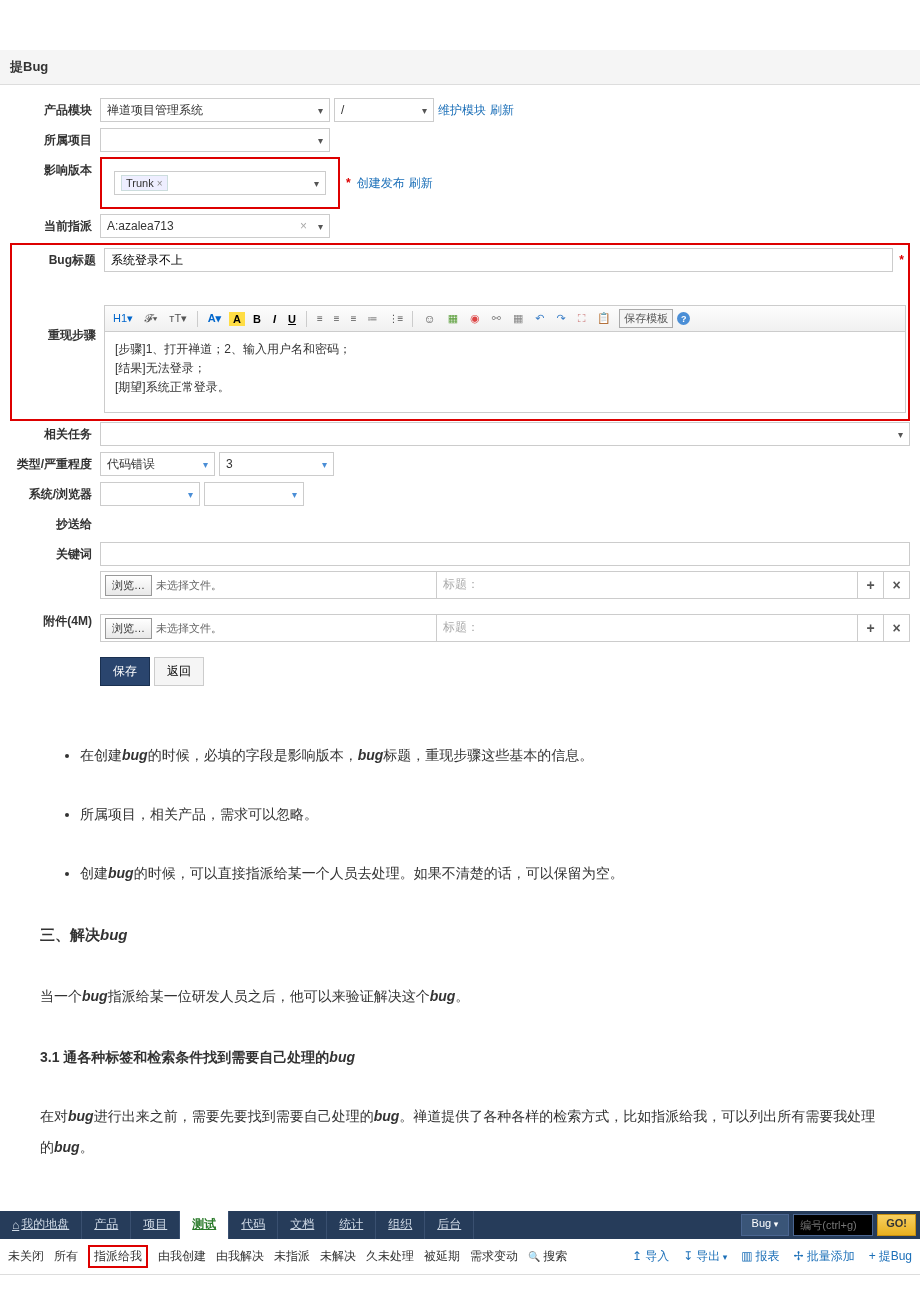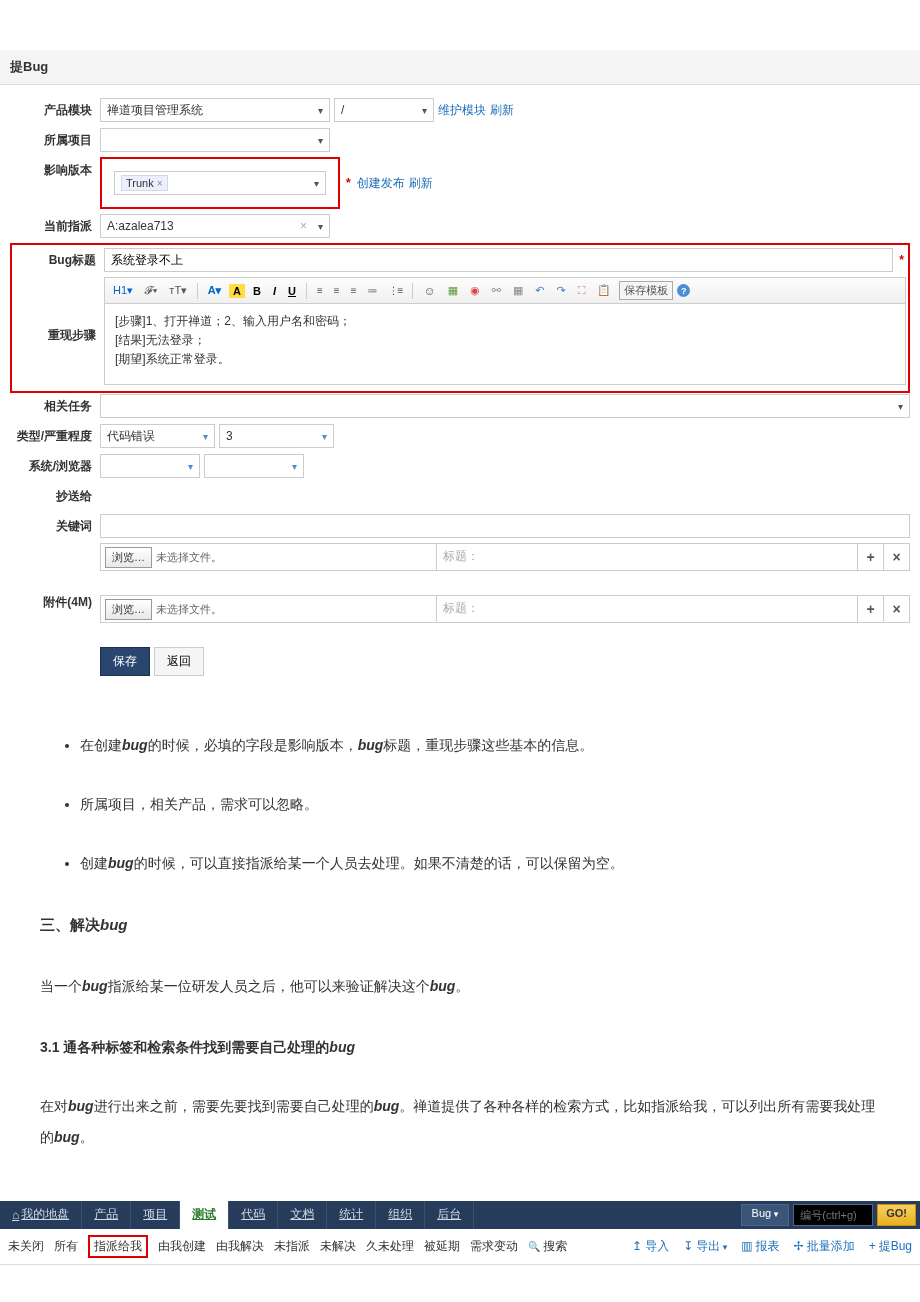--- a/index.html
+++ b/index.html
@@ -26,41 +26,41 @@
 .red-star { color: #d00; font-weight: bold; margin: 0 2px; }
 
 .red-frame { border: 2px solid #d00; padding: 12px; }
 .red-frame-wide { width: 240px; }
 
 .tag-pill { background: #eef; border: 1px solid #cdd; padding: 1px 4px; font-size: 11px; display: inline-flex; align-items: center; gap: 3px; }
 .tag-x { color: #888; cursor: pointer; font-size: 10px; }
 .bug-title-row { width: 100%; align-items: center; }
 .bug-title-input { flex: 1; height: 24px; border: 1px solid #ccc; padding: 2px 6px; font-size: 12px; }
 
-.editor-frame { border: 1px solid #ccc; width: 100%; }
+.editor-frame { border: 1px solid #ccc; width: 100%; margin-top: 28px; }
 .editor-toolbar { background: linear-gradient(#fdfdfd,#f0f0f0); border-bottom: 1px solid #ccc; padding: 3px 4px; display: flex; align-items: center; gap: 4px; flex-wrap: wrap; font-size: 11px; }
 .tb { cursor: pointer; padding: 1px 3px; color: #555; border: 1px solid transparent; font-family: Arial; font-size: 11px; display: inline-flex; align-items: center; }
 .tb-sep { width: 1px; height: 16px; background: #ccc; margin: 0 2px; }
 .tb-h1 { color: #0066cc; }
 .tb-a-blue { color: #0066cc; font-weight: bold; }
 .tb-hl { background: #ffdd44; color: #000; padding: 0 3px; font-weight: bold; }
 .tb-bold { font-weight: bold; color: #000; }
 .tb-italic { font-style: italic; font-weight: bold; color: #000; }
 .tb-under { text-decoration: underline; font-weight: bold; color: #000; }
 .tb-align { font-size: 10px; letter-spacing: -1px; }
 .tb-emoji { font-size: 12px; }
 .tb-img { color: #5a9e3a; }
 .tb-undo { color: #3a7ec7; }
 .tb-help { background: #4a8ed6; color: #fff; border-radius: 50%; width: 13px; height: 13px; display: inline-flex; align-items: center; justify-content: center; font-size: 9px; font-weight: bold; }
 .tb-save { border: 1px solid #aaa; padding: 1px 4px; background: #f5f5f5; font-size: 11px; }
 .editor-body { padding: 8px 10px; min-height: 80px; font-size: 12px; line-height: 1.6; }
 
 .big-red-box { border: 2px solid #d00; padding: 2px; margin-top: 2px; }
 
-.file-row { display: flex; align-items: center; width: 100%; border: 1px solid #ccc; height: 28px; margin-bottom: 20px; }
+.file-row { display: flex; align-items: center; width: 100%; border: 1px solid #ccc; height: 28px; margin-bottom: 11px; }
 .file-browse { border: 1px solid #999; background: linear-gradient(#fff,#e8e8e8); padding: 2px 6px; margin: 0 4px; font-size: 11px; cursor: pointer; }
 .file-text { color: #666; font-size: 11px; flex: 0 0 280px; }
 .file-title { flex: 1; border-left: 1px solid #ccc; height: 100%; padding: 4px 6px; color: #aaa; font-size: 12px; }
 .file-btn { width: 26px; height: 100%; border-left: 1px solid #ccc; display: flex; align-items: center; justify-content: center; cursor: pointer; font-weight: bold; color: #555; font-size: 14px; }
 
 .btn-primary { background: #2a456e; color: #fff; border: 1px solid #1a3050; padding: 5px 12px; font-size: 12px; cursor: pointer; }
 .btn-default { background: #f5f5f5; border: 1px solid #ccc; padding: 5px 12px; font-size: 12px; cursor: pointer; }
 
 .article { padding: 40px 40px 20px 40px; font-size: 14px; line-height: 2.2; }
 .article ul { list-style: disc; padding-left: 40px; }

